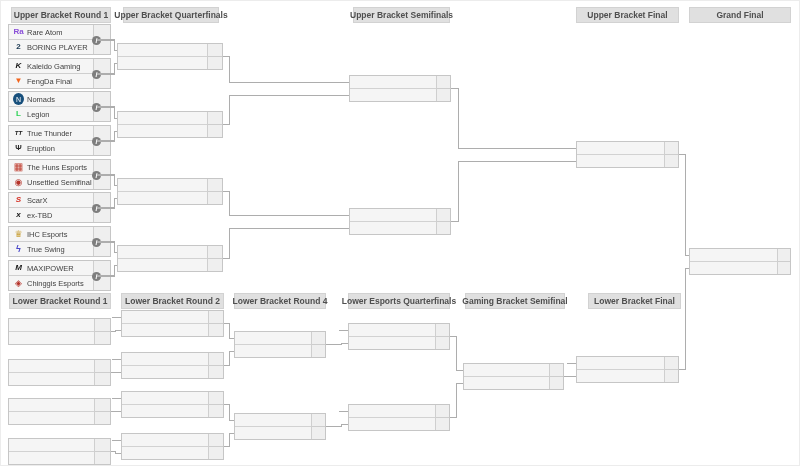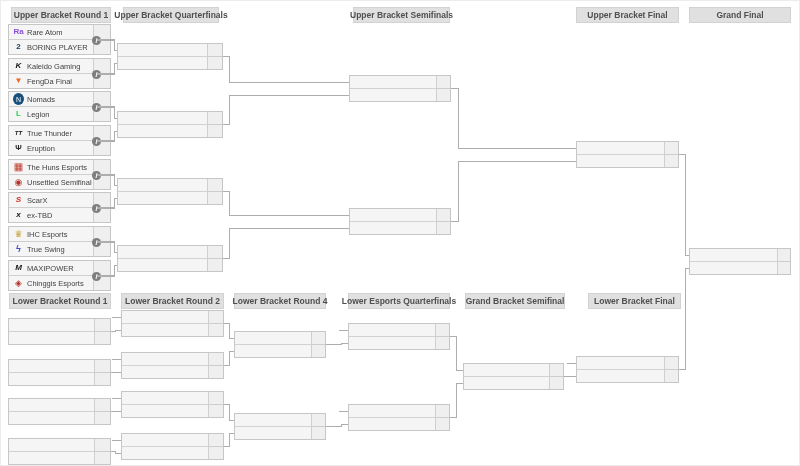--- a/index.html
+++ b/index.html
@@ -48,21 +48,21 @@
   <div class="hdr" style="left:10px;top:6px;width:100px">Upper Bracket Round 1</div>
   <div class="hdr" style="left:122px;top:6px;width:96px">Upper Bracket Quarterfinals</div>
   <div class="hdr" style="left:352px;top:6px;width:97px">Upper Bracket Semifinals</div>
   <div class="hdr" style="left:575px;top:6px;width:103px">Upper Bracket Final</div>
   <div class="hdr" style="left:688px;top:6px;width:102px">Grand Final</div>
 
   <div class="hdr" style="left:8px;top:292px;width:102px">Lower Bracket Round 1</div>
   <div class="hdr" style="left:120px;top:292px;width:103px">Lower Bracket Round 2</div>
   <div class="hdr" style="left:233px;top:292px;width:92px">Lower Bracket Round 4</div>
   <div class="hdr" style="left:347px;top:292px;width:102px">Lower Esports Quarterfinals</div>
-  <div class="hdr" style="left:464px;top:292px;width:100px">Grand Bracket Semifinal</div>
+  <div class="hdr" style="left:464px;top:292px;width:100px">Gaming Bracket Semifinal</div>
   <div class="hdr" style="left:587px;top:292px;width:93px">Lower Bracket Final</div>
 
   <div class="match tmatch" style="left:7px;top:23px">
     <div class="trow">
       <span class="logo" style="color: rgb(138, 79, 216); font-weight: 700;">Ra</span>
       <span class="tname">Rare Atom</span>
     </div>
     <div class="trow">
       <span class="logo" style="color: rgb(22, 52, 78); font-weight: 700;">2</span>
       <span class="tname">BORING PLAYER</span>

